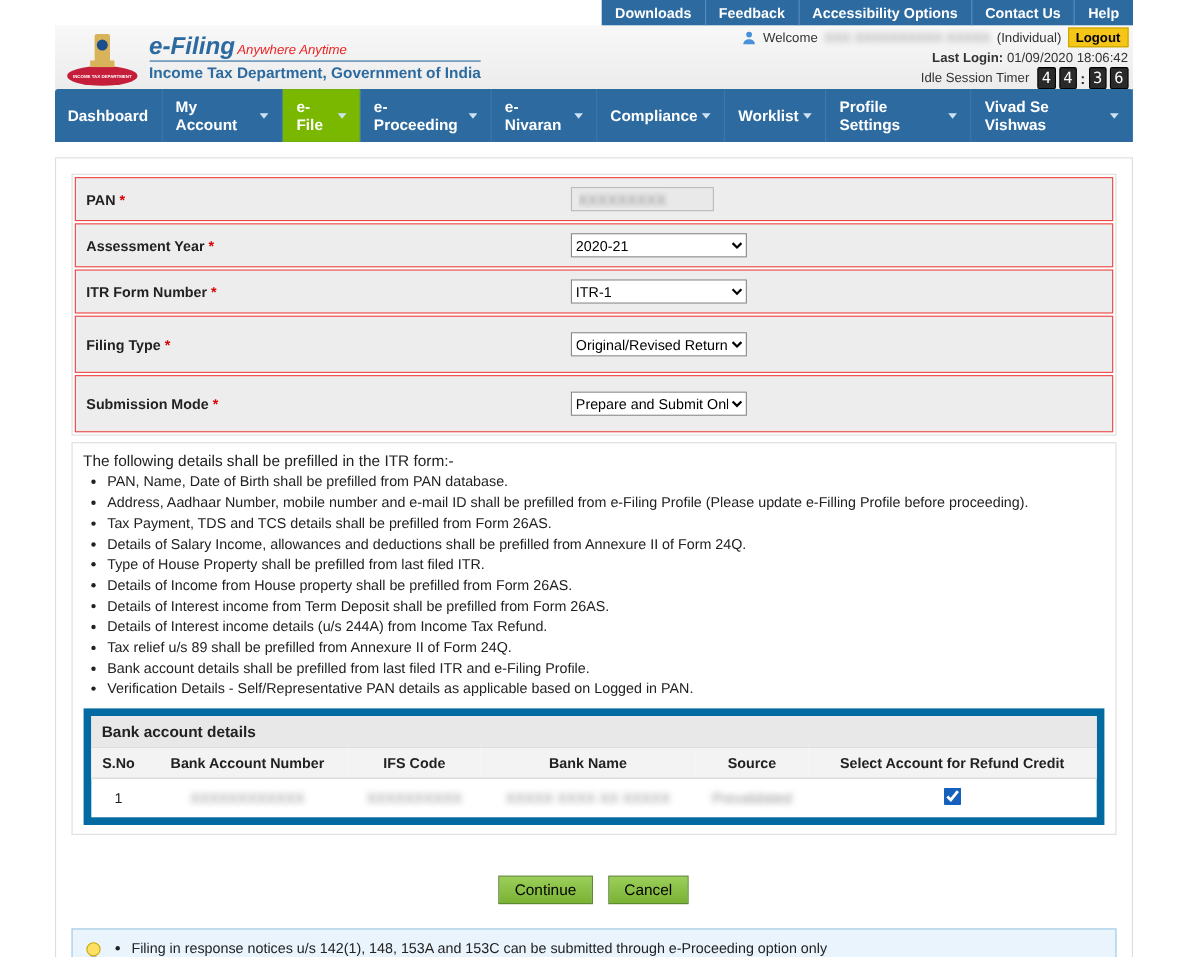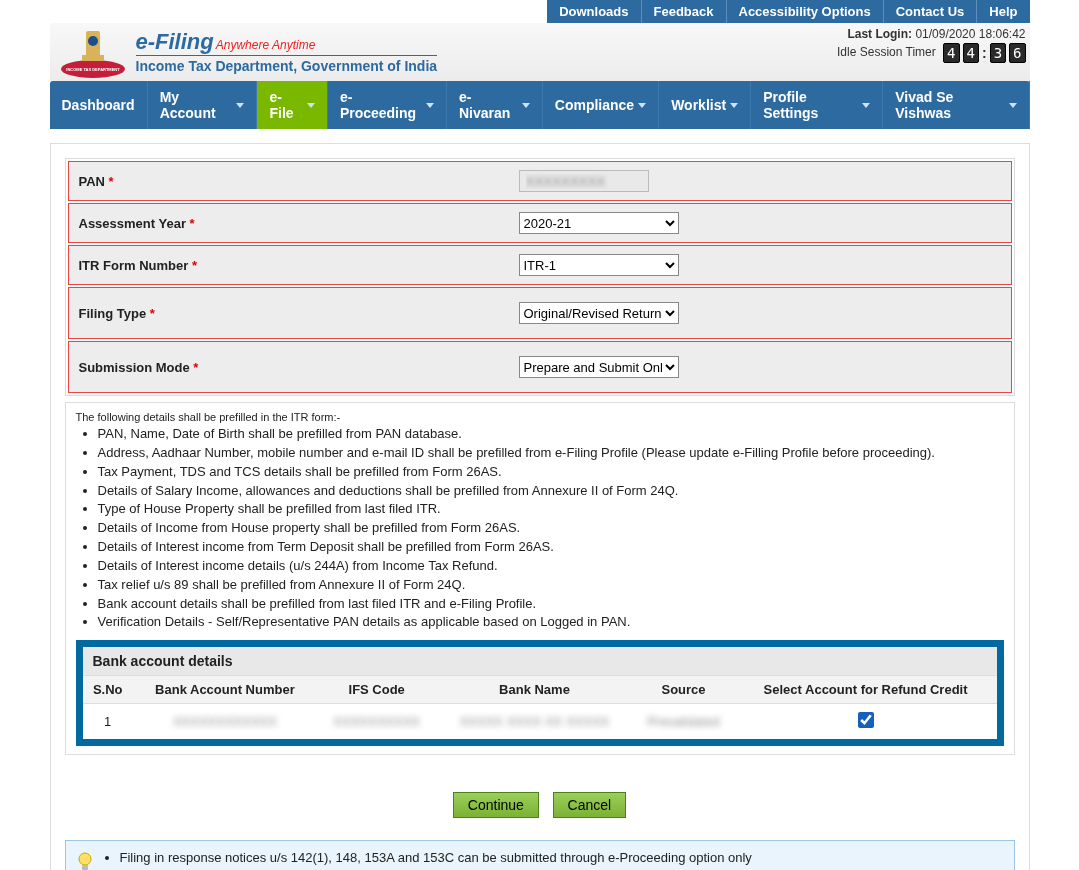--- a/index.html
+++ b/index.html
@@ -48,21 +48,21 @@
   .form-block { border:1px solid #ddd; }
   .form-row { display:flex; align-items:center; background:#ededed; border:1px solid #ef4444; padding:8px 10px; margin:2px; }
   .form-row.tall { padding:14px 10px; }
   .form-label { width:440px; font-weight:bold; font-size:13px; color:#222; }
   .req { color:#d00; }
   .form-ctrl input[type=text] { width:130px; height:22px; background:#e9e9e9; border:1px solid #bbb; color:transparent; text-shadow:0 0 5px #888; padding:0 6px; }
   .form-ctrl select { width:160px; height:22px; background:#fff; border:1px solid #888; font-size:13px; }
 
   
   .info-block { border:1px solid #ddd; margin-top:6px; padding:8px 10px; }
-  .info-intro { font-size:11px; margin-bottom:2px; }
+  .info-intro { font-size:14px; margin-bottom:2px; }
   .info-block ul { list-style: disc; padding-left: 22px; }
   .info-block li { font-size:13px; line-height:1.45; }
 
   
   .bank-wrap { border:7px solid #0369a1; margin-top:8px; }
   .bank-title { background:#e8e8e8; font-weight:bold; font-size:14px; padding:6px 10px; }
   .bank-table { width:100%; border-collapse:collapse; font-size:13px; }
   .bank-table th { background:#f3f3f3; font-weight:bold; text-align:center; padding:6px; border-top:1px solid #ddd; border-bottom:1px solid #ddd; }
   .bank-table td { text-align:center; padding:8px 6px; }
   .bank-table .blurcell { color:transparent; text-shadow:0 0 6px #888; user-select:none; }
@@ -108,20 +108,32 @@
       </div>
       <div class="brand-text">
         <div class="brand-title">
           <span>e-Filing</span><span class="tag">Anywhere Anytime</span>
         </div>
         <div class="brand-sub">Income Tax Department, Government of India</div>
       </div>
     </div>
 
     <div class="userbox">
+      <div class="row1">
+        <span class="user-icon">
+          <svg viewBox="0 0 16 16">
+                <circle cx="8" cy="5" r="3" fill="#4a90d9"></circle>
+                <path d="M2 15c0-3 3-5 6-5s6 2 6 5" fill="#4a90d9"></path>
+              </svg>
+        </span>
+        <span>Welcome</span>
+        <span class="blur">XXX XXXXXXXXXX XXXXX</span>
+        <span>(Individual)</span>
+        <span class="logout-btn">Logout</span>
+      </div>
       <div class="row2">
         <b>Last Login:</b>
         <span>01/09/2020 18:06:42</span>
       </div>
       <div class="row3">
         <span class="idle-label">Idle Session Timer</span>
         <span class="timer-digits">
           <span class="digit">4</span>
           <span class="digit">4</span>
           <span class="colon">:</span>

